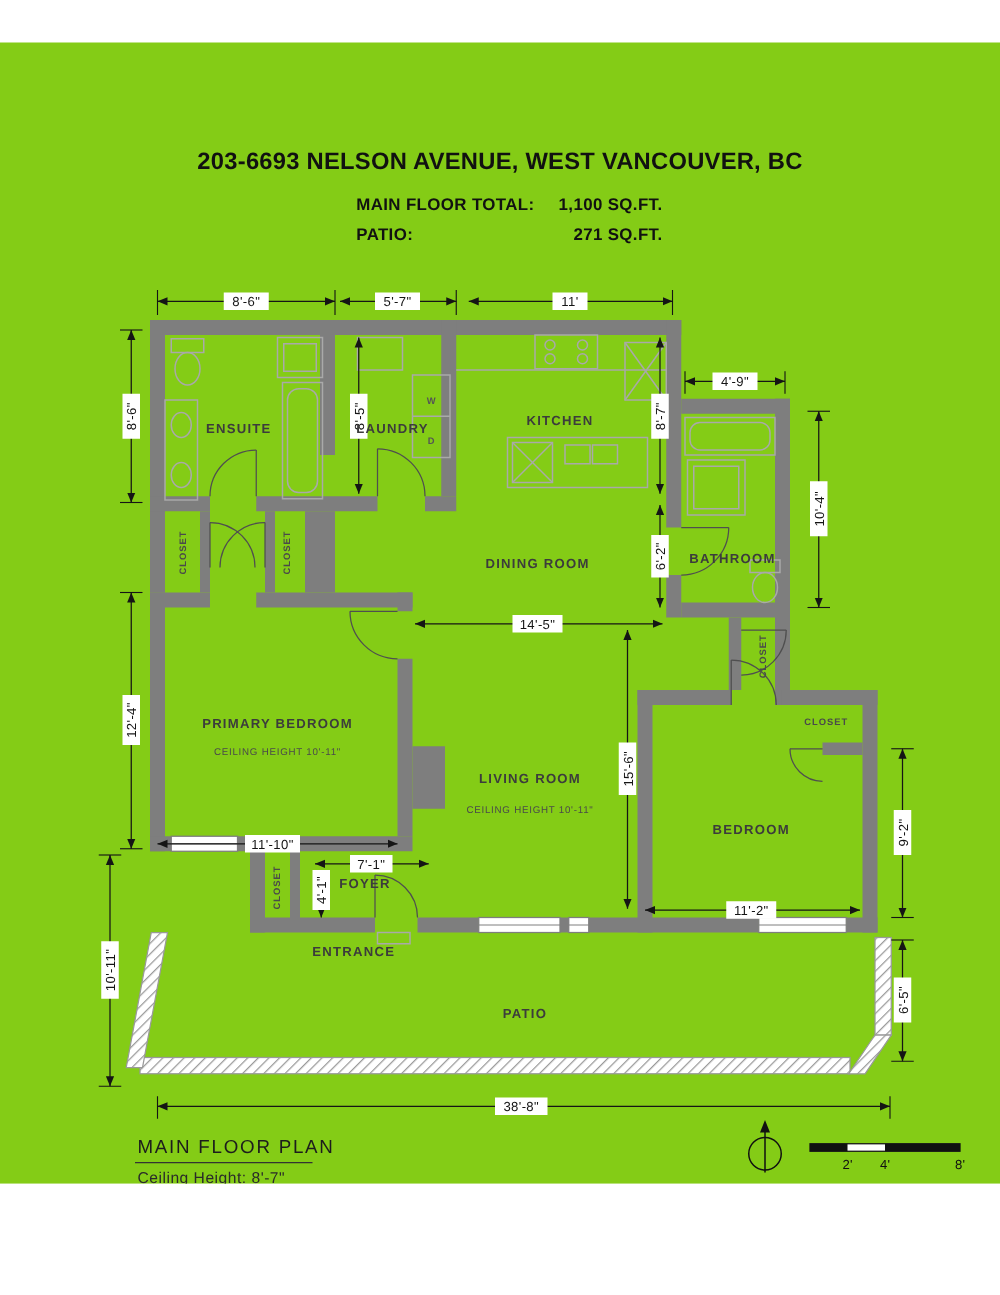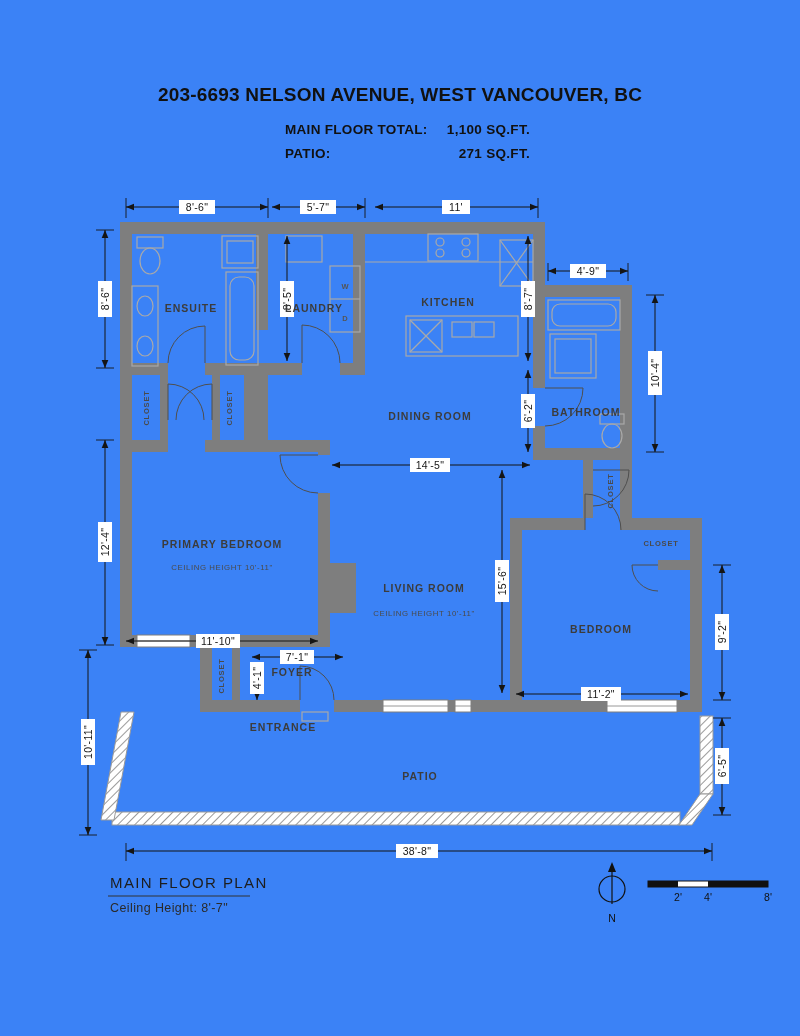--- a/index.html
+++ b/index.html
@@ -1,16 +1,16 @@
 <!DOCTYPE html>
 <html><head>
 <meta charset="utf-8">
 <style>
   html,body{margin:0;padding:0;background:#fff;}
-  .page{position:relative;width:800px;height:1036px;background:#3b82f6;font-family:"Liberation Sans",sans-serif;overflow:hidden;}
+  .page{position:relative;width:800px;height:913px;background:#84cc16;font-family:"Liberation Sans",sans-serif;overflow:hidden;margin-top:34px;}
   svg{position:absolute;left:0;top:0;}
   text{font-family:"Liberation Sans",sans-serif;}
   .title{font-size:19px;font-weight:bold;letter-spacing:.2px;fill:#111;text-anchor:middle;}
   .sum{font-size:13.5px;font-weight:bold;letter-spacing:.3px;fill:#111;}
   .rlabel{font-size:10.5px;font-weight:600;letter-spacing:1px;fill:#3c3c3c;text-anchor:middle;}
   .rnote{font-size:7.8px;font-weight:500;letter-spacing:.6px;fill:#4a4a4a;text-anchor:middle;}
   .closet{font-size:7.5px;font-weight:600;letter-spacing:.8px;fill:#4a4a4a;text-anchor:middle;}
   .wd{font-size:7.5px;font-weight:600;fill:#555;text-anchor:middle;}
   .wall{fill:#7e7e7e;stroke:none;}
   .fixl{stroke:#a9a9a9;stroke-width:1.2;fill:none;}

